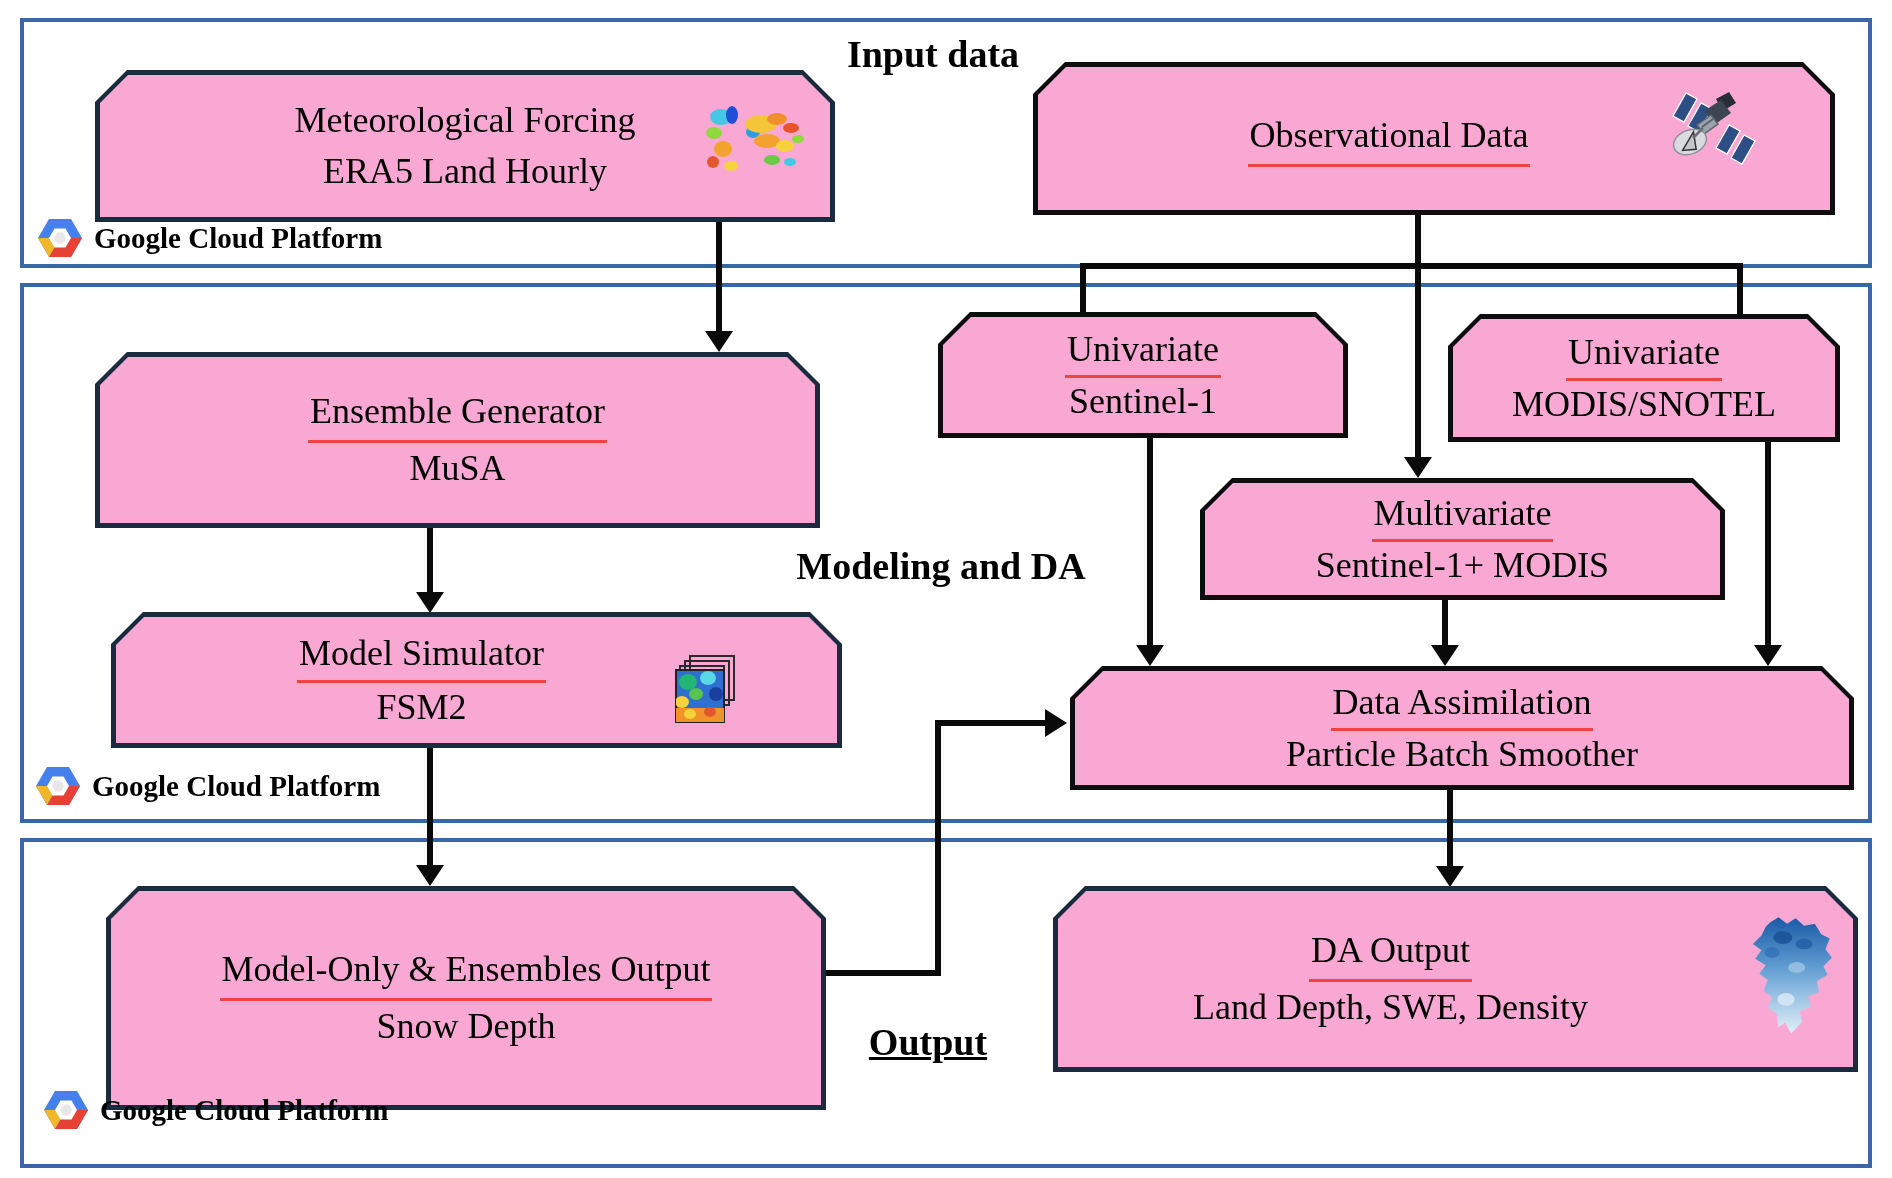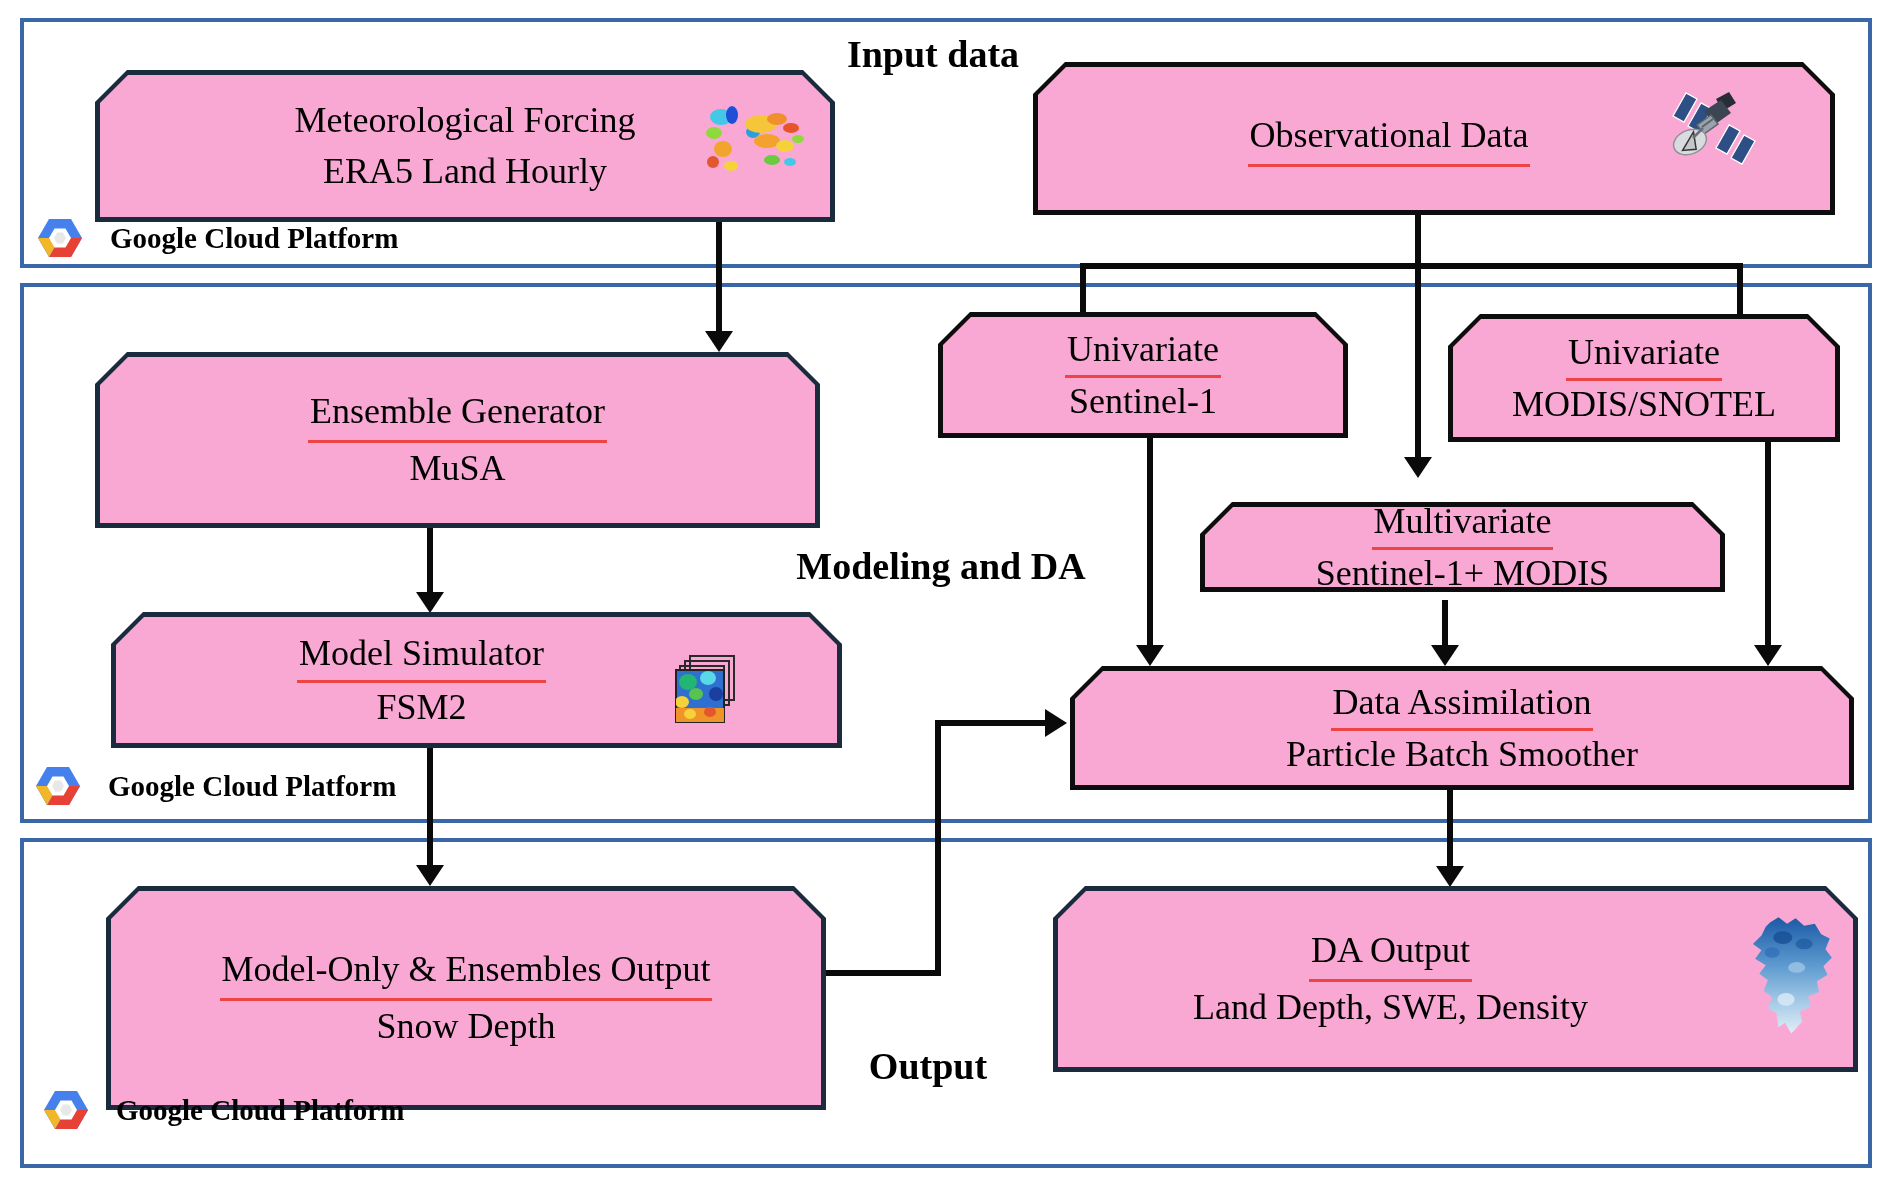--- a/index.html
+++ b/index.html
@@ -19,21 +19,21 @@
     clip-path:polygon(28px 0,calc(100% - 28px) 0,100% 28px,100% 100%,0 100%,0 28px);
     display:flex;flex-direction:column;justify-content:center;align-items:center;}
   .node .txt{text-align:center;line-height:1.42;font-size:36px;}
   .node .l1.u{display:inline-block;border-bottom:3px solid #ef4444;padding:0 2px 2px 2px;}
   .node .l2:empty{display:none;}
 
   
   .biglabel{position:absolute;font-weight:bold;font-size:38px;text-align:center;}
 
   
-  .gcp-row{position:absolute;display:flex;align-items:center;gap:28px;}
+  .gcp-row{position:absolute;display:flex;align-items:center;gap:12px;}
   .gcp-row .gcp-text{font-weight:bold;font-size:29px;white-space:nowrap;}
   .gcp-row svg{display:block;}
 
   
   .vline,.hline{position:absolute;background:#0a0a0a;}
   .vline{width:6px;}
   .hline{height:6px;}
   .ah-down{position:absolute;width:0;height:0;
     border-left:14px solid transparent;border-right:14px solid transparent;
     border-top:21px solid #0a0a0a;}
@@ -47,21 +47,21 @@
 <body>
 
 <div class="canvas">
 
   <div class="section" style="left:20px;top:18px;width:1852px;height:250px;"></div>
   <div class="section" style="left:20px;top:283px;width:1852px;height:540px;"></div>
   <div class="section" style="left:20px;top:838px;width:1852px;height:330px;"></div>
 
   <div class="biglabel" style="left:741px;top:544px;width:400px;">Modeling and DA</div>
   <div class="biglabel" style="left:788px;top:32px;width:290px;">Input data</div>
-  <div class="biglabel" style="left:778px;top:1044px;width:300px;">Output</div>
+  <div class="biglabel" style="left:778px;top:1020px;width:300px;text-decoration:underline;">Output</div>
 
   <div class="vline" style="left:716px;top:222px;height:112px;"></div>
   <div class="ah-down" style="left:705px;top:331px;"></div>
 
   <div class="vline" style="left:427px;top:528px;height:66px;"></div>
   <div class="ah-down" style="left:416px;top:592px;"></div>
 
   <div class="vline" style="left:427px;top:748px;height:118px;"></div>
   <div class="ah-down" style="left:416px;top:865px;"></div>
 
@@ -197,21 +197,21 @@
   <div class="node black" style="left:1448px;top:314px;width:392px;height:128px;">
     <div class="shape"></div>
     <div class="inner">
       <div class="txt" style="line-height:1.3;">
         <div class="l1 u">Univariate</div>
         <div class="l2">MODIS/SNOTEL</div>
       </div>
     </div>
   </div>
 
-  <div class="node black" style="left:1200px;top:478px;width:525px;height:90px;margin-top:24px;">
+  <div class="node black" style="left:1200px;top:478px;width:525px;height:122px;">
     <div class="shape"></div>
     <div class="inner">
       <div class="txt" style="line-height:1.3;">
         <div class="l1 u">Multivariate</div>
         <div class="l2">Sentinel-1+ MODIS</div>
       </div>
     </div>
   </div>
 
   <div class="node black" style="left:1070px;top:666px;width:784px;height:124px;">

